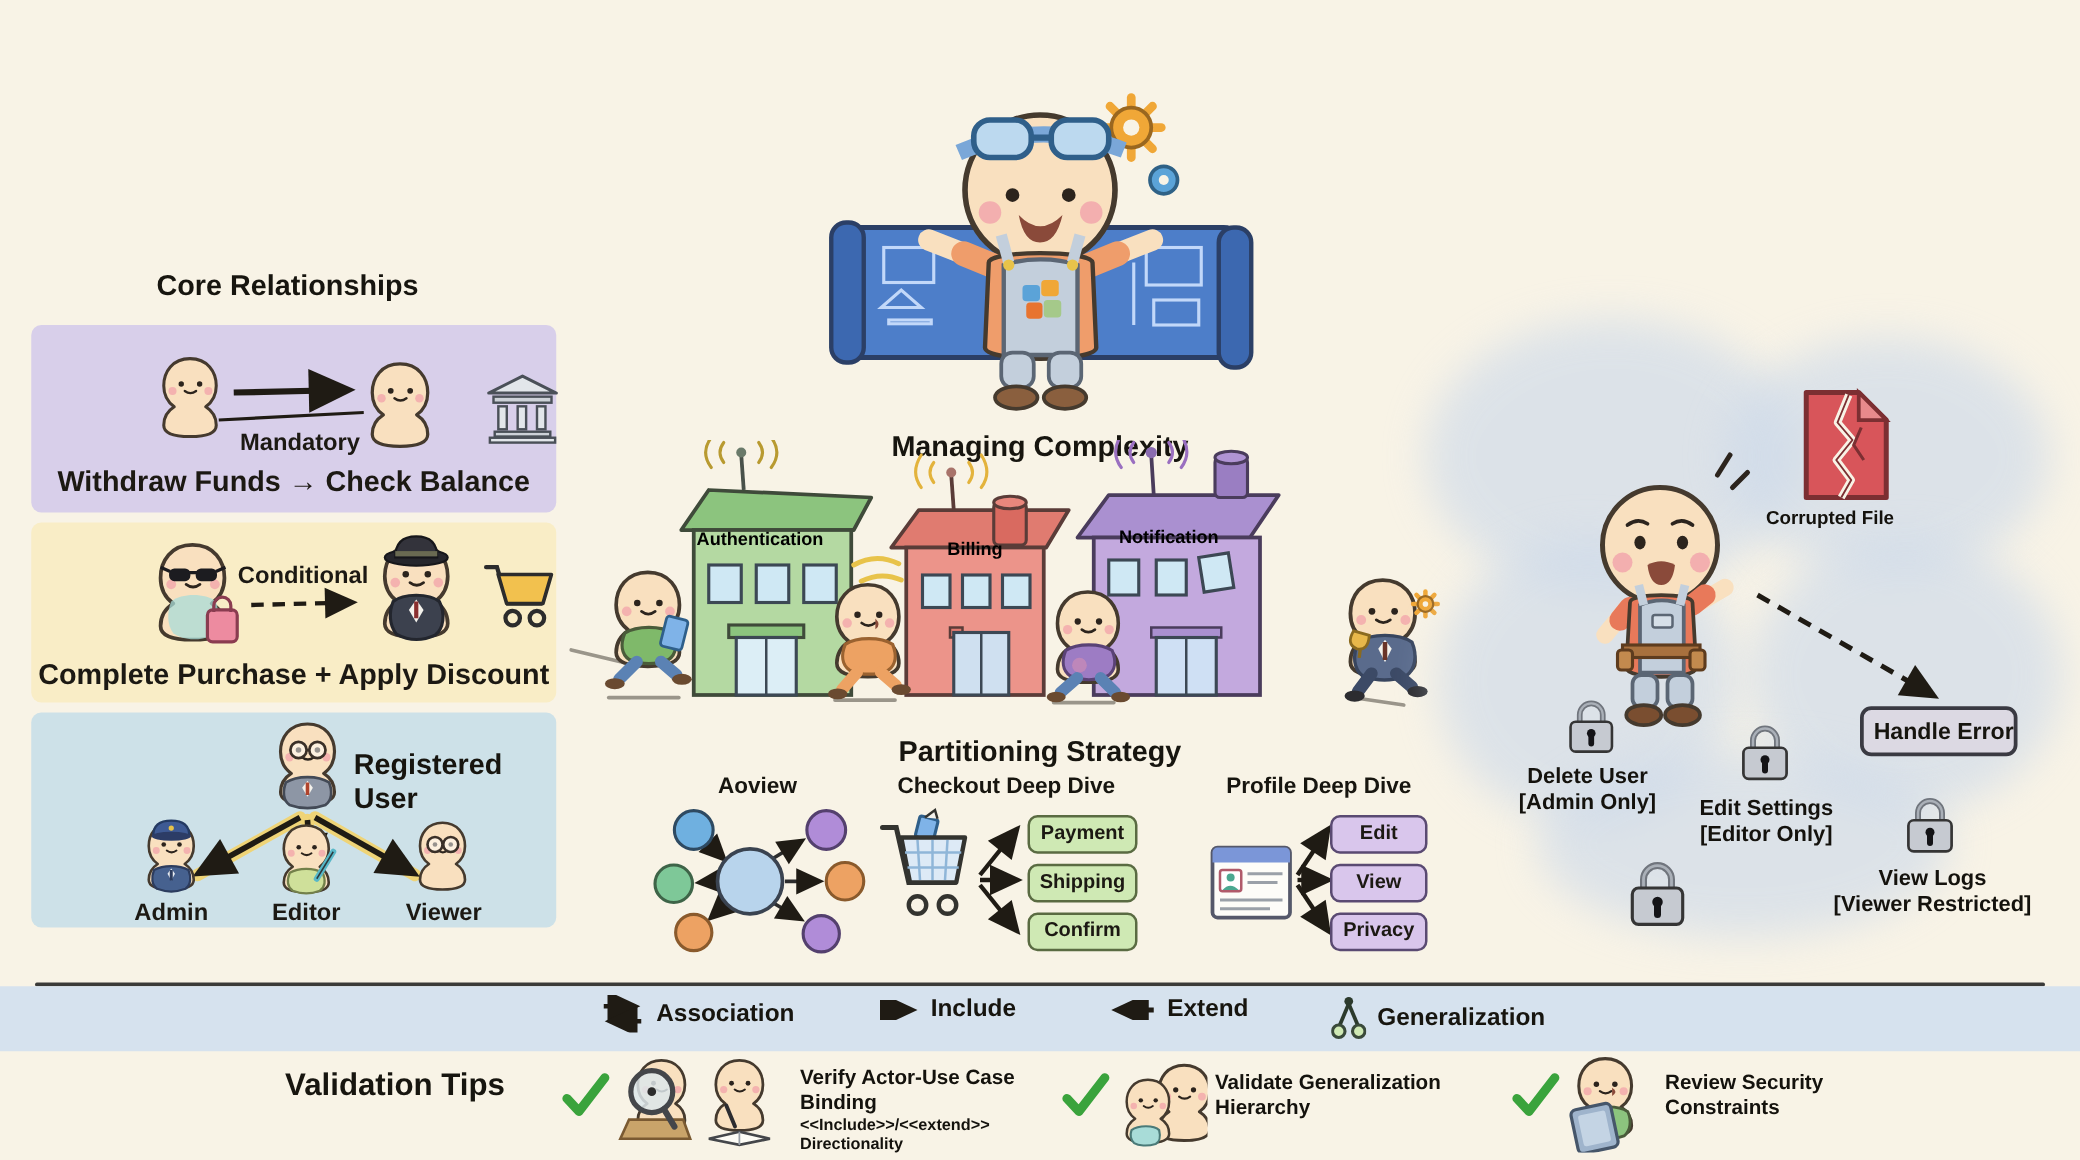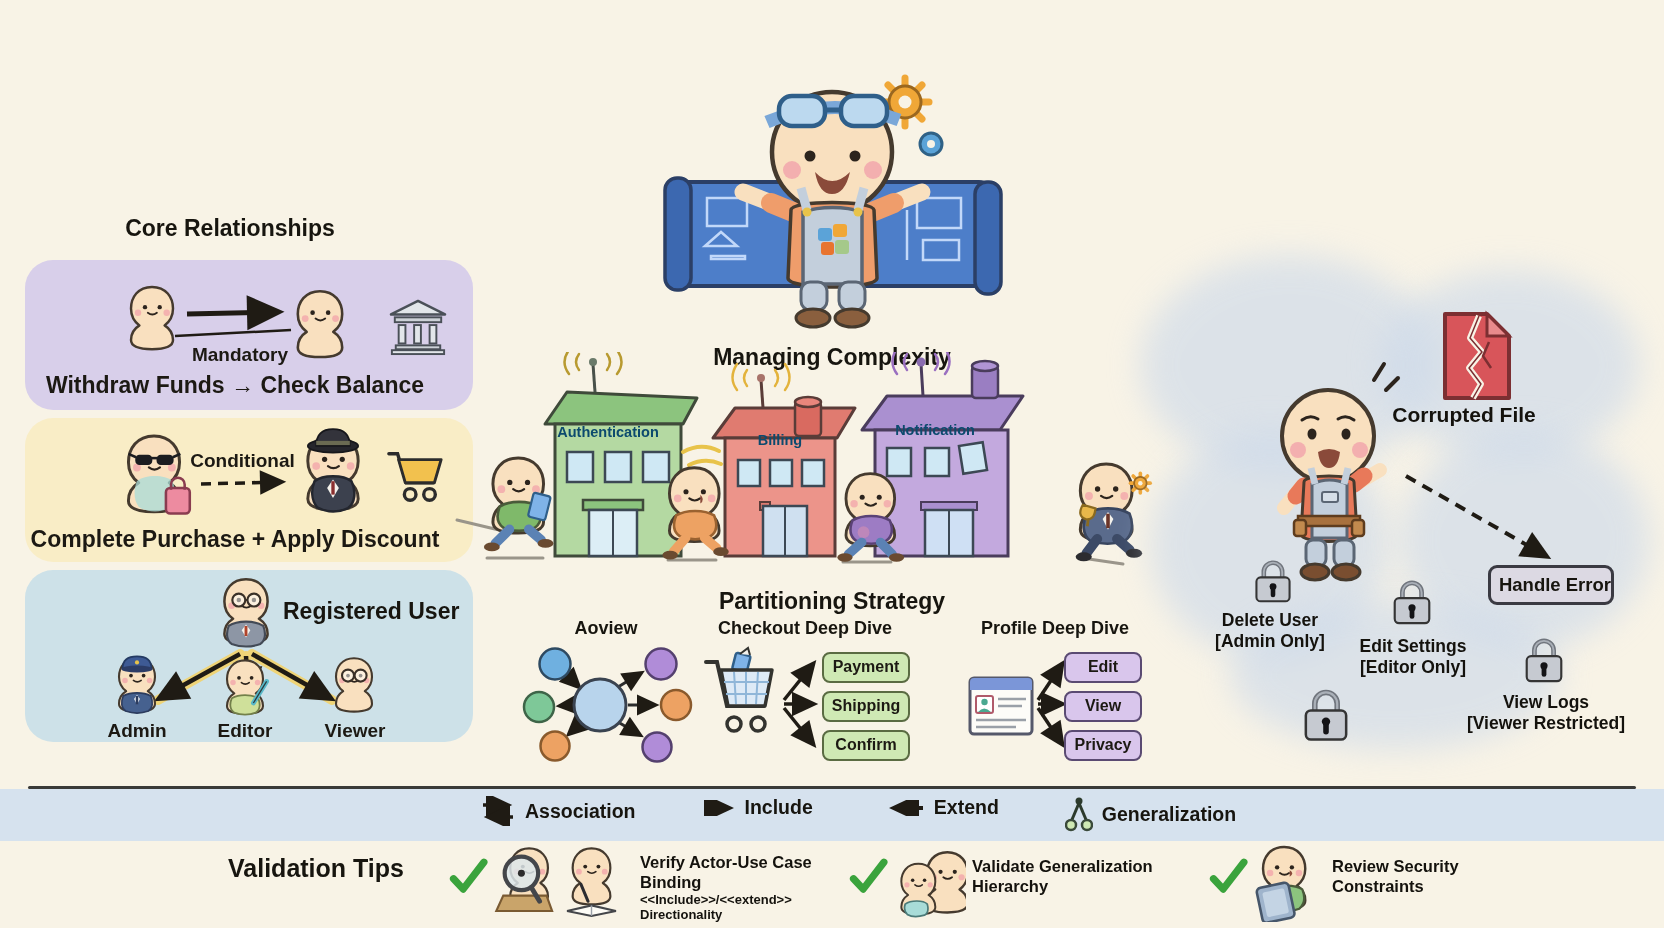--- a/index.html
+++ b/index.html
@@ -2,25 +2,25 @@
 <html><head>
 <meta charset="utf-8">
 <style>
   html,body{margin:0;padding:0;}
   body{font-family:"Liberation Sans",sans-serif;background:#e8e4d8;}
   #canvas{position:relative;width:1664px;height:928px;background:#f8f3e6;overflow:hidden;}
   .abs{position:absolute;}
   .hd{font-weight:bold;color:#17150f;text-align:center;}
   .title{font-size:33px;letter-spacing:.2px;}
   .sec{font-size:23px;}
-  .card{border-radius:28px;padding-left:28px;}
+  .card{border-radius:8px;}
   .cap{font-weight:bold;color:#1c1913;text-align:center;font-size:23px;}
   .arrowlab{font-weight:bold;color:#1c1913;font-size:19px;text-align:center;}
   .rolelab{font-weight:bold;color:#1c1913;font-size:19px;text-align:center;}
-  .bldlab{font-weight:bold;color:#0c4a6e;font-size:14.5px;text-align:center;}
+  .bldlab{font-weight:bold;color:#000000;font-size:14.5px;text-align:center;}
   .sublab{font-weight:bold;color:#17150f;font-size:18px;text-align:center;}
   .chip{position:absolute;width:84px;height:27px;border-radius:8px;font-weight:bold;font-size:16px;
         color:#1c1913;text-align:center;line-height:26px;}
   .chip.green{background:#cfe9b4;border:2.5px solid #5a6b42;}
   .chip.purple{background:#d9c6ec;border:2.5px solid #5a4a72;}
   .locklab{font-weight:bold;font-size:17.5px;line-height:21px;color:#14120d;text-align:center;}
   .legend-band{background:#d6e2ee;}
   .legend-row{display:flex;align-items:flex-start;gap:14px;}
   .legend-item{display:flex;align-items:center;gap:9px;font-weight:bold;font-size:19.5px;color:#17150f;}
   .tiptitle{font-weight:bold;font-size:16.5px;color:#14120d;line-height:20px;}
@@ -481,21 +481,21 @@
   <div class="cloud abs" style="left:1230px;top:600px;width:330px;height:150px;"></div>
 
 
   <svg class="abs" style="left:1437px;top:308px;" width="80" height="96" viewBox="0 0 80 96">
     <path d="M8 6 H50 L72 28 V90 H8 Z" fill="#d8555a" stroke="#7c2f32" stroke-width="4" stroke-linejoin="round"></path>
     <polygon points="50,6 72,28 50,28" fill="#e88a8c" stroke="#7c2f32" stroke-width="3"></polygon>
     <path d="M42 8 L33 30 L45 44 L32 60 L44 76 L36 90" fill="none" stroke="#f8f3e6" stroke-width="6" stroke-linejoin="round"></path>
     <path d="M42 8 L33 30 L45 44 L32 60 L44 76 L36 90" fill="none" stroke="#7c2f32" stroke-width="1.5" stroke-linejoin="round"></path>
     <path d="M52 34 L46 48 L54 60" fill="none" stroke="#7c2f32" stroke-width="2.5"></path>
   </svg>
-  <div class="abs locklab" style="left:1384px;top:404px;width:160px;font-size:21px;">Corrupted File</div>
+  <div class="abs locklab" style="left:1384px;top:404px;width:160px;font-size:15px;">Corrupted File</div>
 
   <svg class="abs" style="left:1262px;top:358px;" width="150" height="228" viewBox="0 0 150 228">
     <g stroke="#2c241d" stroke-width="4" stroke-linecap="round">
       <line x1="112" y1="22" x2="122" y2="6"></line>
         <line x1="124" y1="32" x2="136" y2="20"></line>
     </g>
     <circle cx="66" cy="78" r="46" fill="#f9e0bf" stroke="#453a2e" stroke-width="4"></circle>
     <path d="M40 62 Q48 56 56 61" fill="none" stroke="#2c241d" stroke-width="3" stroke-linecap="round"></path>
     <path d="M76 61 Q84 56 92 62" fill="none" stroke="#2c241d" stroke-width="3" stroke-linecap="round"></path>
     <ellipse cx="50" cy="76" rx="4.5" ry="5.5" fill="#2c241d"></ellipse>

